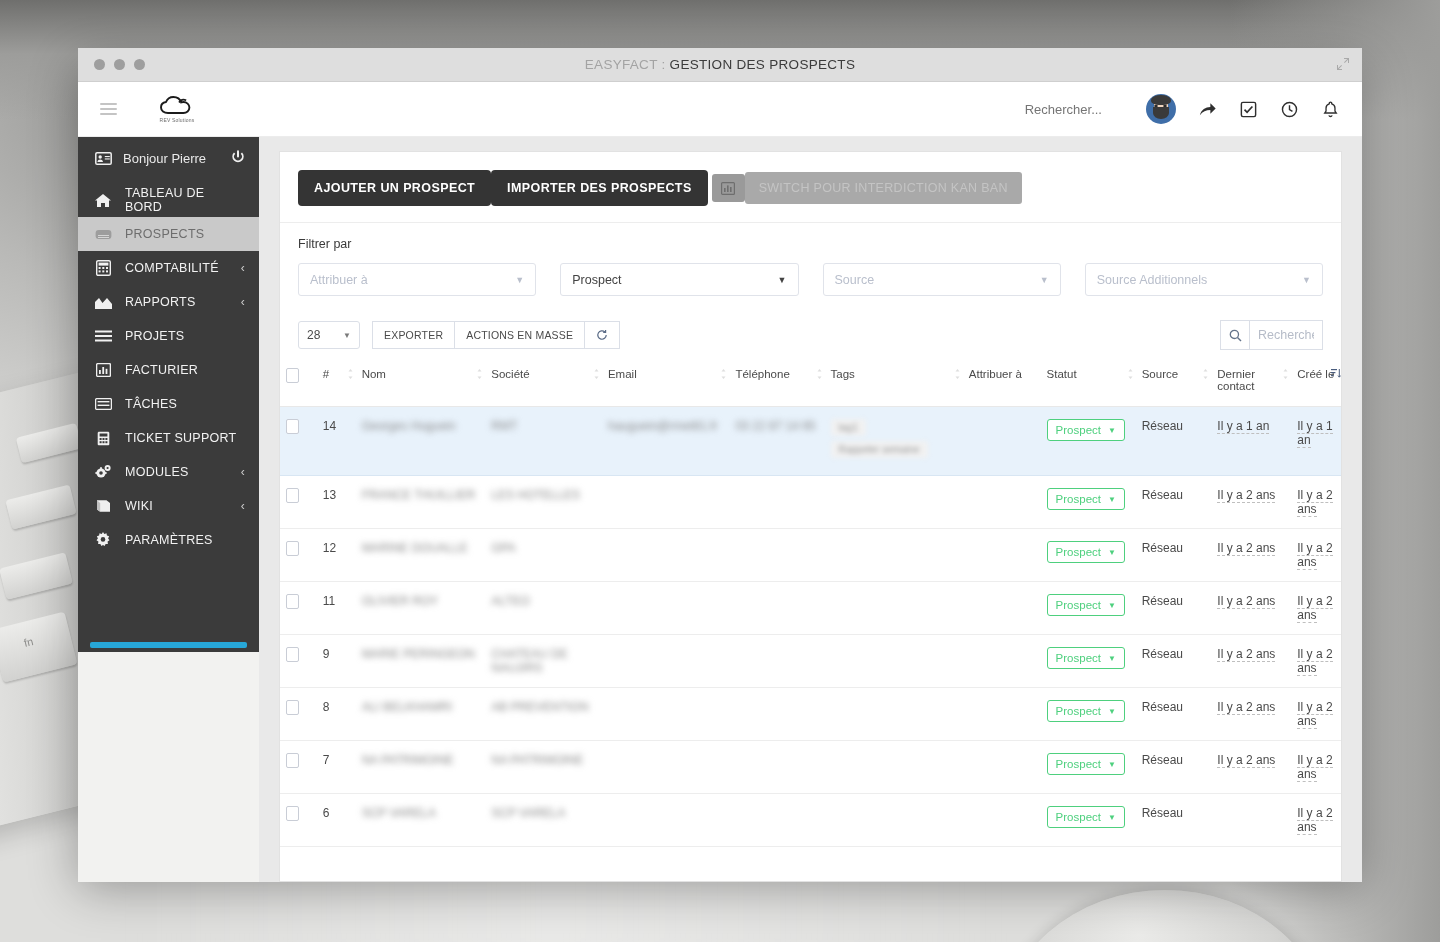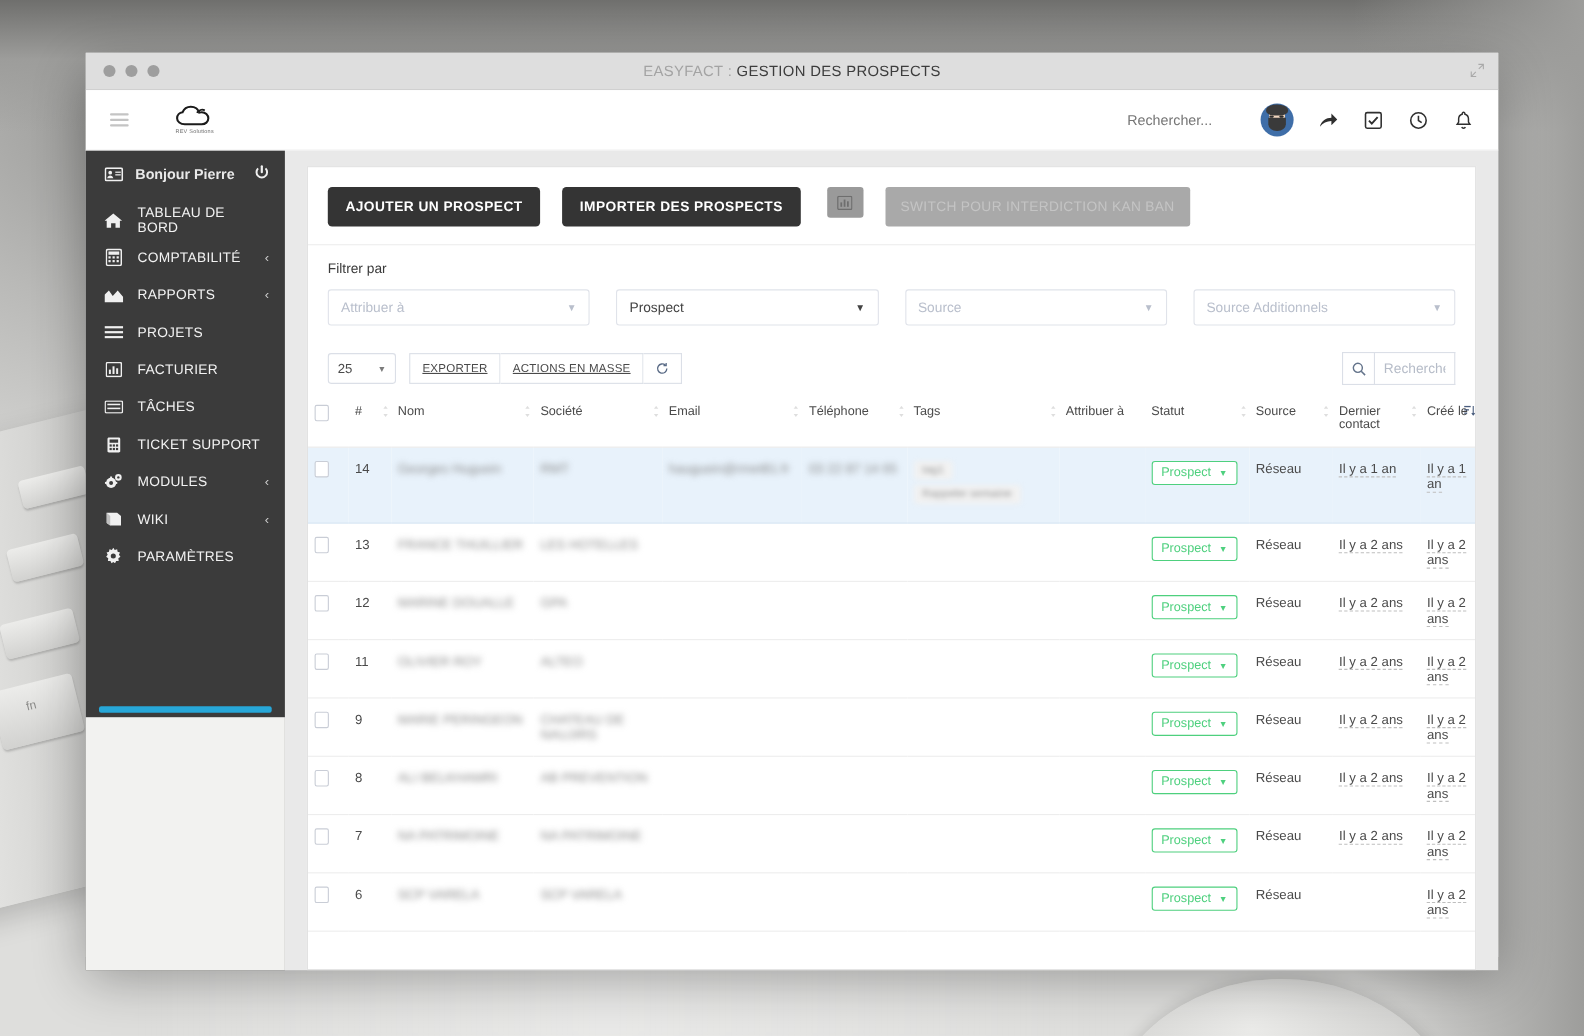--- a/index.html
+++ b/index.html
@@ -101,41 +101,41 @@
   .avatar-top .face{position:absolute;left:28%;top:20%;width:44%;height:46%;background:#f0d6bf;border-radius:45%;}
   .avatar-top .g1,.avatar-top .g2{position:absolute;top:36%;width:13%;height:9%;border:1.3px solid #2c2c2c;border-radius:2px;}
   .avatar-top .g1{left:28%;} .avatar-top .g2{left:58%;}
   .ticon{width:19px;height:19px;color:#3d3d3d;cursor:pointer;}
 
   
   .body-split{display:flex;height:745px;}
   .sidebar{width:181px;background:#3b3b3b;flex:none;position:relative;}
   .greet{
     display:flex;align-items:center;gap:11px;height:34px;padding:0 14px 0 16px;
-    color:#e9e9e9;font-size:13px;font-weight:bold;margin-top:4px;
+    color:#e9e9e9;font-size:13px;font-weight:normal;margin-top:4px;
   }
   .greet .power{margin-left:auto;cursor:pointer;}
   .navlist{margin-top:8px;}
   .navitem{
     display:flex;align-items:center;gap:13px;height:34px;padding:0 14px 0 16px;
     color:#f2f2f2;font-size:12.5px;letter-spacing:.25px;cursor:pointer;
   }
   .navitem.active{background:#c9c9c9;color:#6d6d6d;}
   .navitem.active svg{opacity:.75;}
   .navitem .chev{margin-left:auto;font-size:12px;color:#cfcfcf;}
   .navicon{width:18px;height:18px;flex:none;display:flex;align-items:center;justify-content:center;}
   .progressbar{
     position:absolute;left:12px;right:12px;top:505px;height:6px;background:#27a7d8;border-radius:2px;
   }
   .sidebar .lower{position:absolute;left:0;right:0;top:515px;bottom:0;background:#f2f2f0;}
 
   
   .content{flex:1;background:#e9e9e9;padding:14px 20px 0 20px;overflow:hidden;}
   .card{background:#fff;border:1px solid #e2e2e2;height:100%;overflow:hidden;}
-  .actions-row{padding:18px 18px 16px 18px;display:flex;gap:20px;border-bottom:1px solid #ededed;}
+  .actions-row{padding:18px 18px 16px 18px;display:flex;align-items:center;gap:0;border-bottom:1px solid #ededed;}
   .btn-dark{
     background:#343434;color:#fff;border:none;border-radius:4px;
     padding:11px 16px;font-size:12.5px;font-weight:bold;letter-spacing:.4px;cursor:pointer;
   }
   .btn-chart{
     background:#9a9a9a;border:none;border-radius:3px;width:33px;height:28px;
     display:flex;align-items:center;justify-content:center;cursor:pointer;margin-left:4px;
   }
   .btn-muted{
     background:#a9a9a9;color:#c4c4c4;border:none;border-radius:3px;
@@ -156,21 +156,21 @@
   .toolbar{display:flex;align-items:center;padding:6px 18px 10px 18px;}
   .pagesize{
     width:62px;height:28px;border:1px solid #dbdfe7;border-radius:3px;
     display:flex;align-items:center;padding:0 8px;font-size:12px;color:#4a4a4a;cursor:pointer;
   }
   .pagesize .caret{margin-left:auto;font-size:8px;color:#7b7b7b;}
   .btngroup{display:flex;margin-left:12px;}
   .btngroup > div{
     height:28px;border:1px solid #dbdfe7;border-left-width:0;
     display:flex;align-items:center;padding:0 11px;font-size:10.5px;color:#4a4a4a;
-    letter-spacing:.2px;cursor:pointer;background:#fff;text-decoration:underline;
+    letter-spacing:.2px;cursor:pointer;background:#fff;
   }
   .btngroup > div:first-child{border-left-width:1px;}
   .searchbox{margin-left:auto;display:flex;height:30px;}
   .searchbox .sicon{
     width:30px;border:1px solid #dbdfe7;display:flex;align-items:center;justify-content:center;cursor:pointer;
   }
   .searchbox input{
     width:73px;border:1px solid #dbdfe7;border-left:none;outline:none;
     font-size:12.5px;color:#4a4a4a;padding:0 8px;font-family:"Liberation Sans",sans-serif;
   }
@@ -316,20 +316,30 @@
         <div class="navitem">
           <span class="navicon">
             <svg width="16" height="15" viewBox="0 0 16 15">
                 <path d="M8 1L0 7.6h2V14h4v-4h4v4h4V7.6h2z" fill="#f0f0f0"></path>
               </svg>
           </span>
           <span>TABLEAU DE BORD</span>
         </div>
 
 
+        <div class="navitem active">
+          <span class="navicon">
+            <svg width="17" height="13" viewBox="0 0 17 13">
+              <rect x="0.6" y="2" width="15.8" height="9" rx="3" fill="#8f8f8f"></rect>
+              <rect x="3" y="7" width="11" height="1" fill="#d9d9d9"></rect>
+              <rect x="3" y="9" width="11" height="1" fill="#d9d9d9"></rect>
+            </svg>
+          </span>
+          <span>PROSPECTS</span>
+        </div>
 
 
         <div class="navitem">
           <span class="navicon">
             <svg width="15" height="16" viewBox="0 0 15 16">
               <rect x="0.7" y="0.7" width="13.6" height="14.6" rx="1.4" fill="none" stroke="#f0f0f0" stroke-width="1.4"></rect>
               <rect x="2.6" y="2.6" width="9.8" height="3" fill="#f0f0f0"></rect>
               <rect x="2.6" y="7" width="2" height="2" fill="#f0f0f0"></rect>
                 <rect x="6.3" y="7" width="2" height="2" fill="#f0f0f0"></rect>
                 <rect x="10" y="7" width="2" height="2" fill="#f0f0f0"></rect>
@@ -479,21 +489,21 @@
             </div>
             <div class="select">
               <span>Source Additionnels</span>
               <span class="caret">▼</span>
             </div>
           </div>
         </div>
 
         <div class="toolbar">
           <div class="pagesize">
-            <span>25</span>
+            <span>28</span>
             <span class="caret">▼</span>
           </div>
           <div class="btngroup">
             <div>EXPORTER</div>
             <div>ACTIONS EN MASSE</div>
             <div>
               <svg width="12" height="12" viewBox="0 0 12 12">
                 <path d="M10.2 6a4.2 4.2 0 11-1.3-3" fill="none" stroke="#5a6b86" stroke-width="1.2"></path>
                 <path d="M9.6 0.9v2.4H7.2" fill="none" stroke="#5a6b86" stroke-width="1.2"></path>
               </svg>

